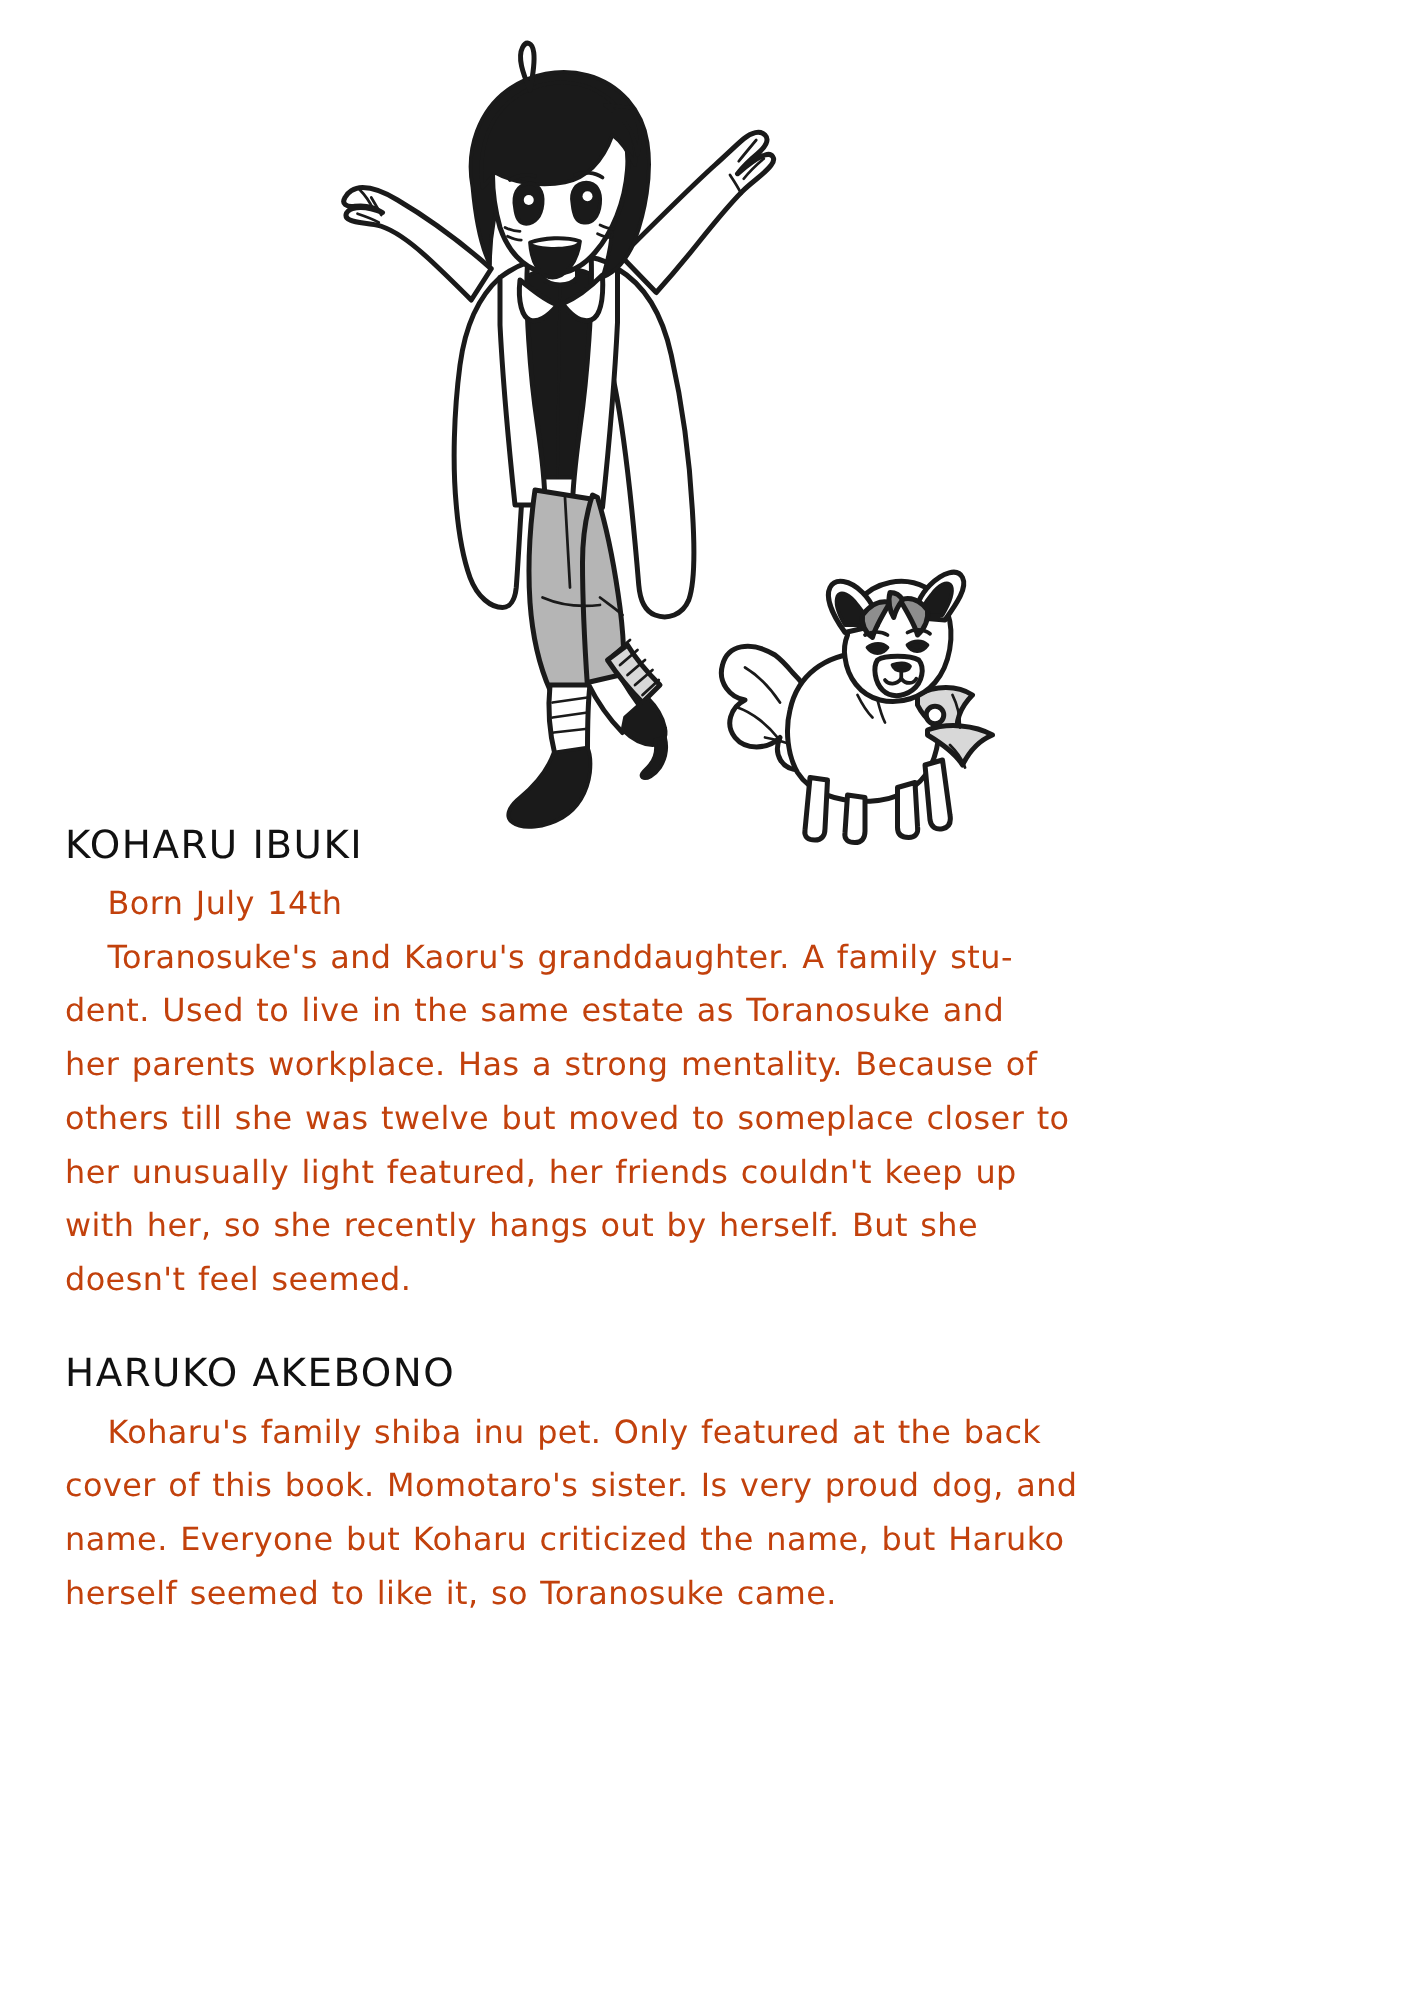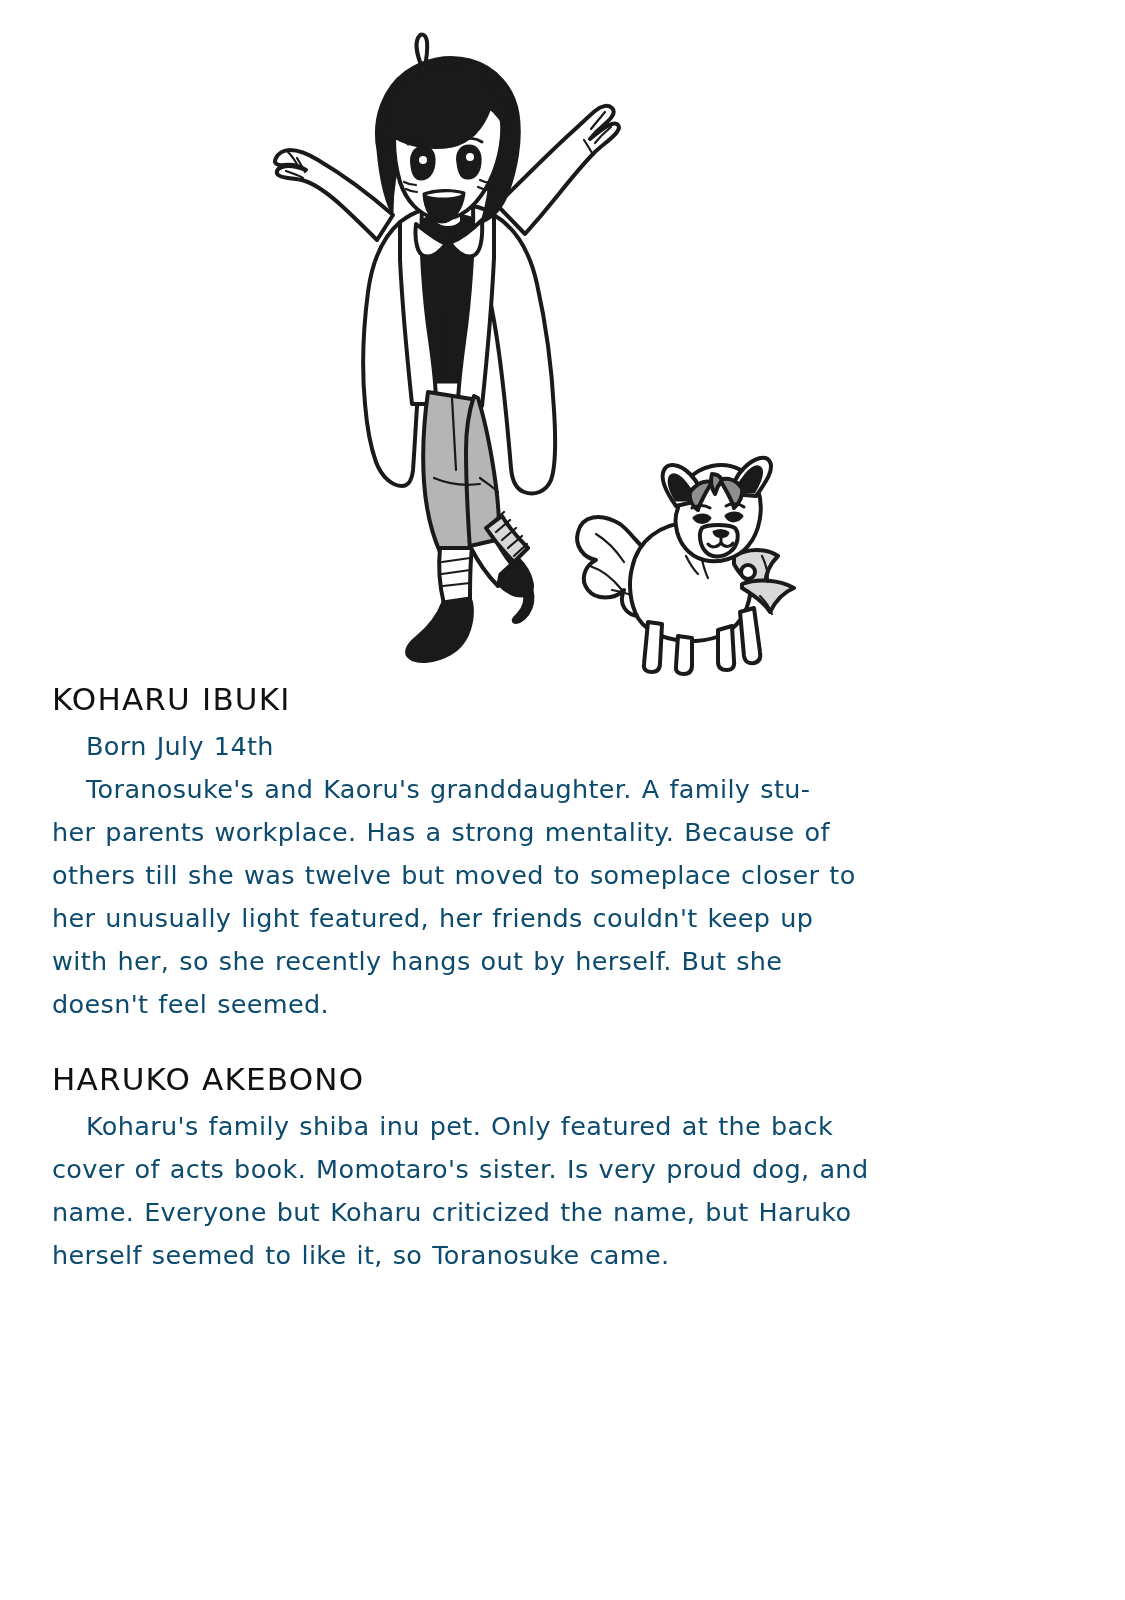--- a/index.html
+++ b/index.html
@@ -32,21 +32,21 @@
     height: 680px;
   }
   .illustration svg {
     display: block;
   }
 
   
   .text-block {
     position: absolute;
     left: 52px;
-    top: 680px;
+    top: 657px;
     width: 1020px;
   }
 
   .entry {
     margin-bottom: 34px;
   }
 
   .entry-title {
     font-family: "DejaVu Sans", sans-serif;
     font-size: 31px;
@@ -55,21 +55,21 @@
     color: #111111;
     margin: 0 0 6px 0;
     line-height: 1.25;
   }
 
   .entry-body {
     font-family: "DejaVu Sans", sans-serif;
     font-size: 25.5px;
     line-height: 43px;
     letter-spacing: 0.35px;
-    color: #0c4a6e;
+    color: #c2410c;
     margin: 0;
     text-align: left;
     word-spacing: 1.5px;
   }
   .entry-body .indent {
     display: inline-block;
     width: 34px;
   }
   .entry-line {
     display: block;
@@ -272,32 +272,33 @@
     </svg>
   </div>
 
   <div class="text-block">
 
     <div class="entry">
       <h2 class="entry-title">KOHARU IBUKI</h2>
       <p class="entry-body">
         <span class="entry-line"><span class="indent"></span><span>Born July 14th</span></span>
         <span class="entry-line"><span class="indent"></span><span>Toranosuke's and Kaoru's granddaughter. A family stu-</span></span>
+        <span class="entry-line"><span>dent. Used to live in the same estate as Toranosuke and</span></span>
         <span class="entry-line"><span>her parents workplace. Has a strong mentality. Because of</span></span>
         <span class="entry-line"><span>others till she was twelve but moved to someplace closer to</span></span>
         <span class="entry-line"><span>her unusually light featured, her friends couldn't keep up</span></span>
         <span class="entry-line"><span>with her, so she recently hangs out by herself. But she</span></span>
         <span class="entry-line"><span>doesn't feel seemed.</span></span>
       </p>
     </div>
 
     <div class="entry">
       <h2 class="entry-title">HARUKO AKEBONO</h2>
       <p class="entry-body">
         <span class="entry-line"><span class="indent"></span><span>Koharu's family shiba inu pet. Only featured at the back</span></span>
-        <span class="entry-line"><span>cover of acts book. Momotaro's sister. Is very proud dog, and</span></span>
+        <span class="entry-line"><span>cover of this book. Momotaro's sister. Is very proud dog, and</span></span>
         <span class="entry-line"><span>name. Everyone but Koharu criticized the name, but Haruko</span></span>
         <span class="entry-line"><span>herself seemed to like it, so Toranosuke came.</span></span>
       </p>
     </div>
 
   </div>
 </div>
 
 </body></html>

